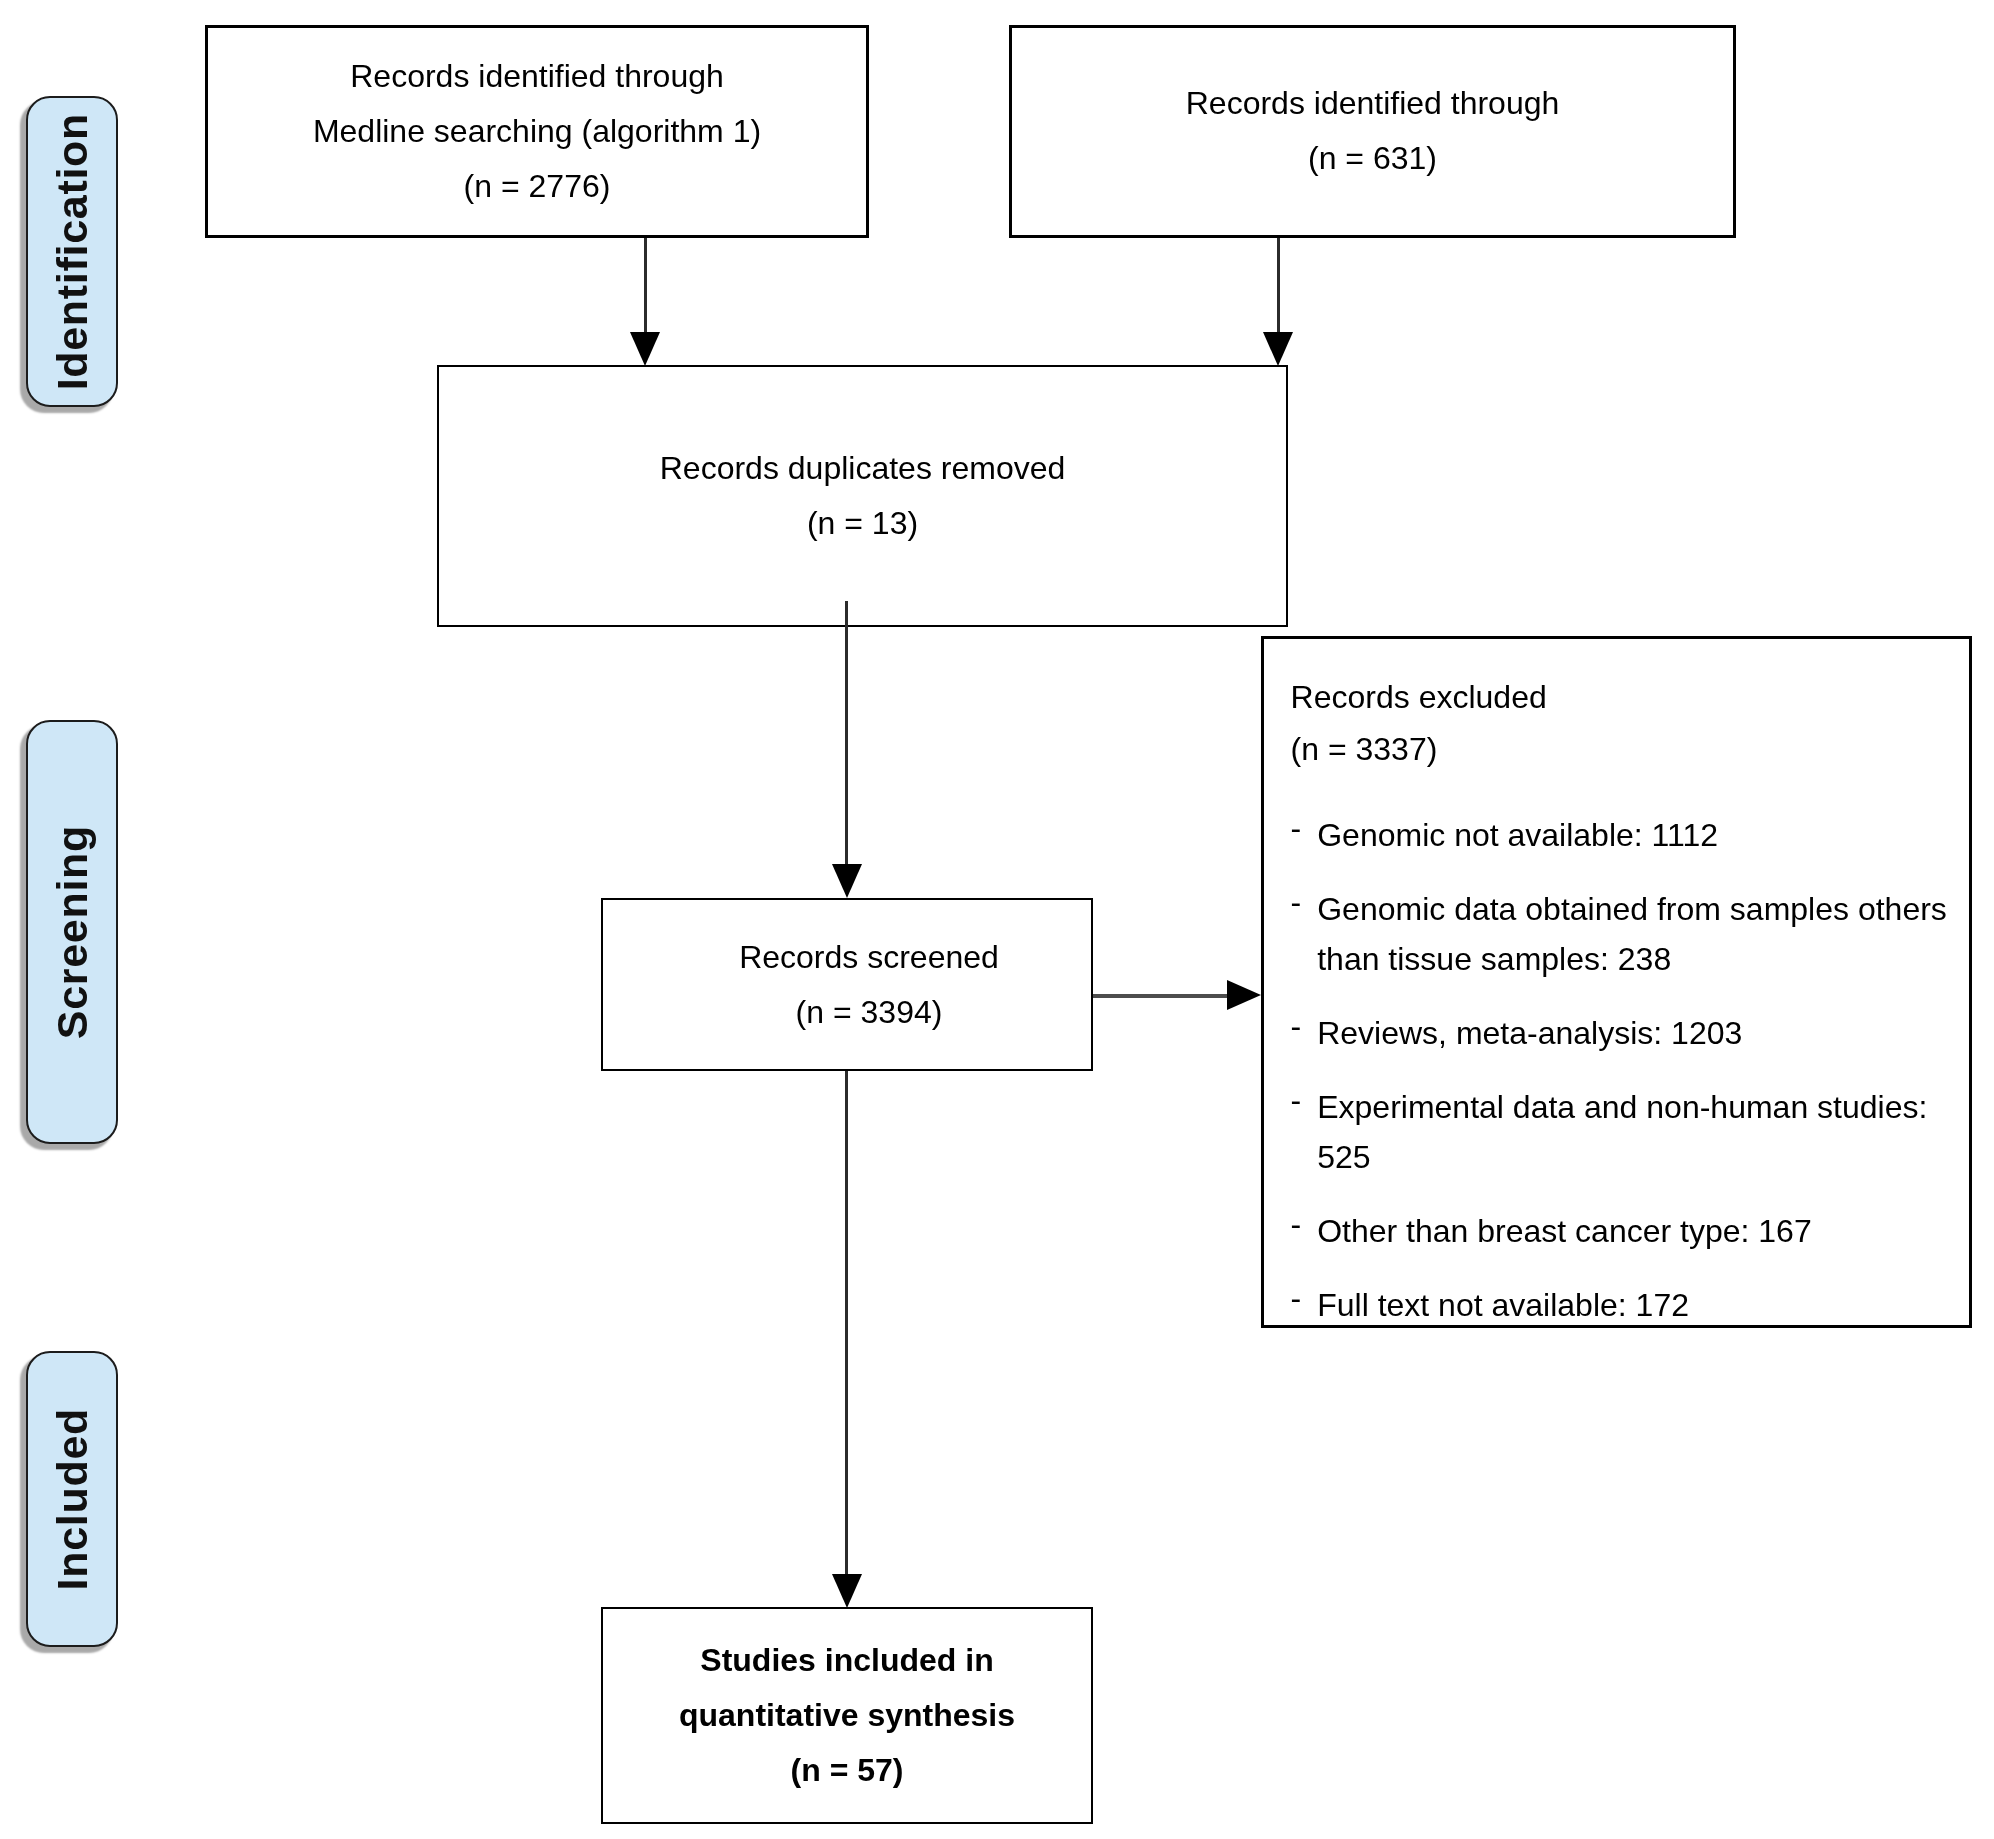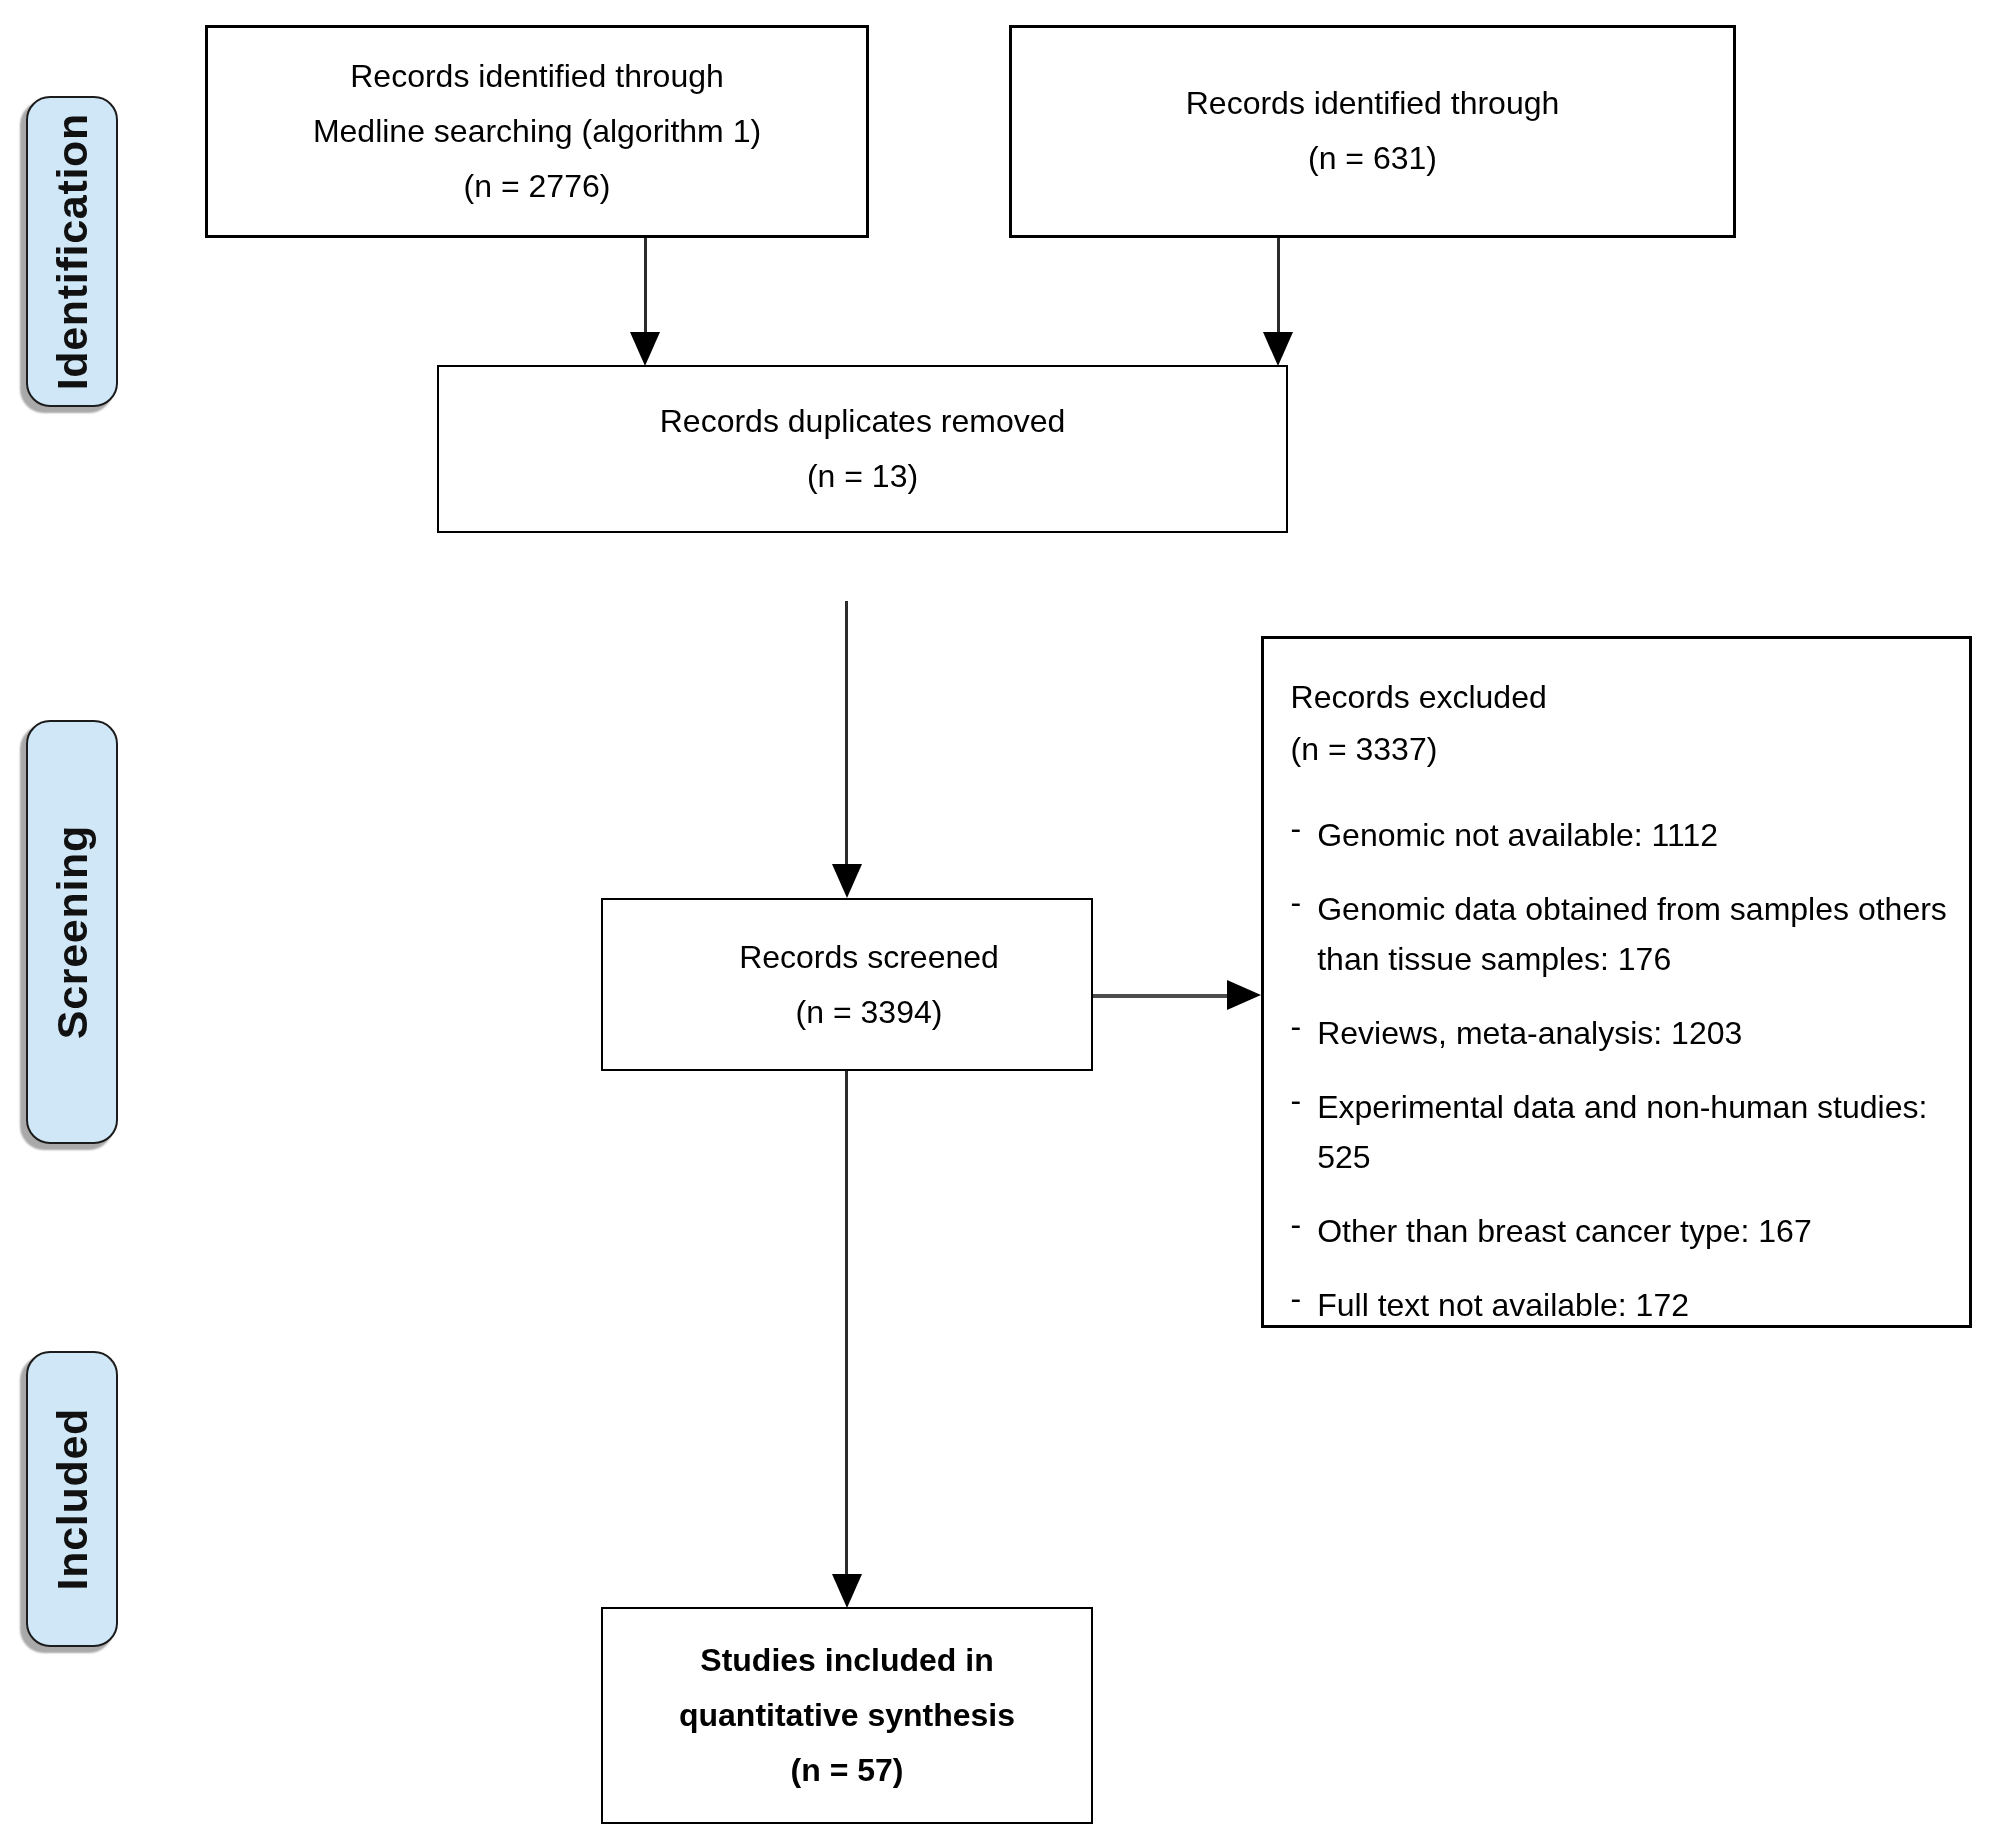--- a/index.html
+++ b/index.html
@@ -18,21 +18,21 @@
     box-sizing:border-box;
     display:flex;flex-direction:column;
     align-items:center;justify-content:center;
     text-align:center;
     font-size:32px;line-height:55px;
     color:#010101;
   }
   .fbox.thin{border-width:2.8px;}
   #box-search1{left:205px;top:24.5px;width:664px;height:213px;}
   #box-search2{left:1009px;top:24.5px;width:727px;height:213px;}
-  #box-duplicates{left:437px;top:365px;width:851px;height:168px;}
+  #box-duplicates{left:437px;top:365px;width:851px;height:262px;}
   #box-screened{left:601px;top:898px;width:492px;height:173px;padding-left:44px;}
   #box-excluded{
     left:1261px;top:636px;width:711px;height:692px;
     justify-content:flex-start;align-items:stretch;
     text-align:left;padding:32px 19.6px 14px 26.6px;
   }
   #box-final{left:601px;top:1607px;width:492px;height:217px;font-weight:bold;}
 
   .exc-title{line-height:52px;}
   .exc-items{margin-top:28px;display:flex;flex-direction:column;gap:17px;}
@@ -125,21 +125,21 @@
   <div class="fbox" id="box-excluded">
     <div class="exc-title">Records excluded</div>
     <div class="exc-title">(n = 3337)</div>
     <div class="exc-items">
       <div class="exc-item">
         <span class="bullet">-</span>
         <span class="itxt">Genomic not available: 1112</span>
       </div>
       <div class="exc-item">
         <span class="bullet">-</span>
-        <span class="itxt">Genomic data obtained from samples others than tissue samples: 176</span>
+        <span class="itxt">Genomic data obtained from samples others than tissue samples: 238</span>
       </div>
       <div class="exc-item">
         <span class="bullet">-</span>
         <span class="itxt">Reviews, meta-analysis: 1203</span>
       </div>
       <div class="exc-item">
         <span class="bullet">-</span>
         <span class="itxt">Experimental data and non-human studies: 525</span>
       </div>
       <div class="exc-item">

